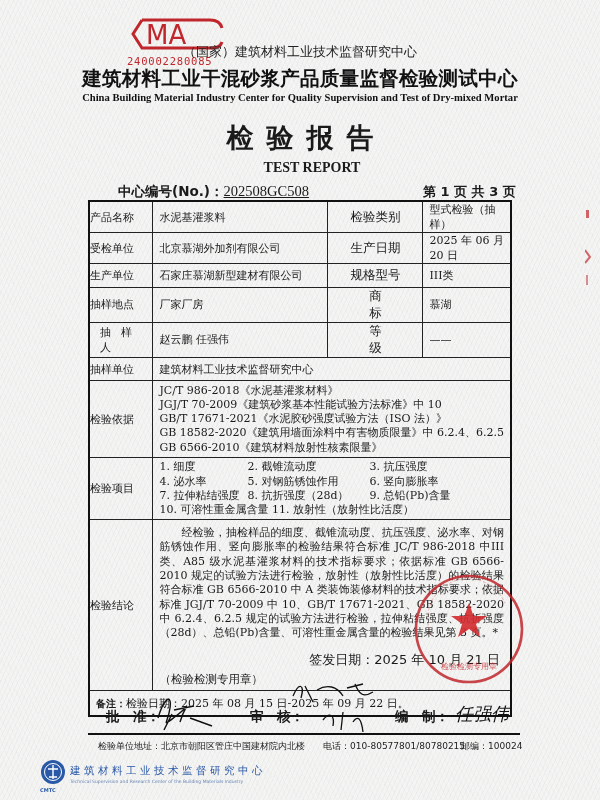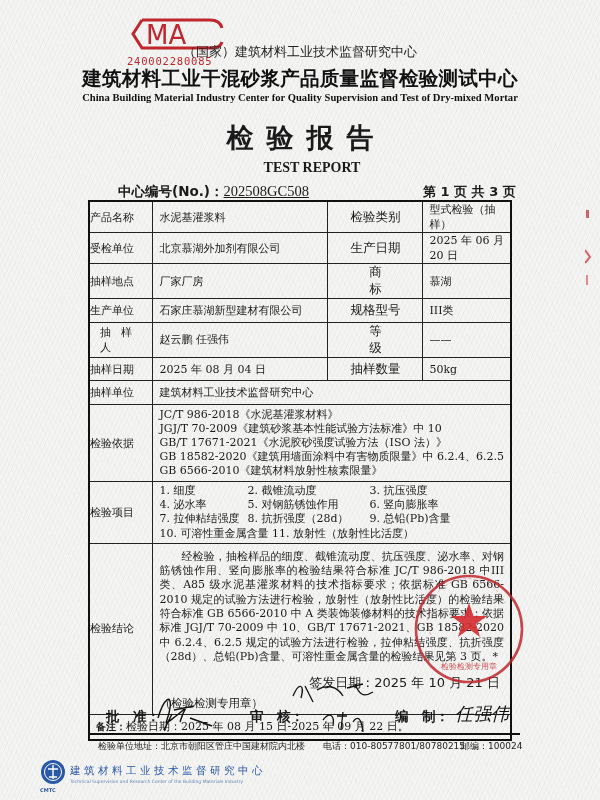--- a/index.html
+++ b/index.html
@@ -106,42 +106,36 @@
     <td class="lbl2">检验类别</td>
     <td class="val">型式检验（抽样）</td>
   </tr>
   <tr>
     <td class="lbl">受检单位</td>
     <td class="val val1">北京慕湖外加剂有限公司</td>
     <td class="lbl2">生产日期</td>
     <td class="val">2025 年 06 月 20 日</td>
   </tr>
   <tr>
+    <td class="lbl">生产单位</td>
+    <td class="val val1">石家庄慕湖新型建材有限公司</td>
+    <td class="lbl2">规格型号</td>
+    <td class="val">III类</td>
+  </tr>
+  <tr>
     <td class="lbl">抽样地点</td>
     <td class="val val1">厂家厂房</td>
     <td class="lbl2 spaced-wide">商标</td>
     <td class="val">慕湖</td>
   </tr>
   <tr>
-    <td class="lbl">生产单位</td>
-    <td class="val val1">石家庄慕湖新型建材有限公司</td>
-    <td class="lbl2">规格型号</td>
-    <td class="val">III类</td>
-  </tr>
-  <tr>
     <td class="lbl spaced">抽样人</td>
     <td class="val val1">赵云鹏 任强伟</td>
     <td class="lbl2 spaced-wide">等级</td>
     <td class="val">——</td>
-  </tr>
-  <tr>
-    <td class="lbl">抽样日期</td>
-    <td class="val val1">2025 年 08 月 04 日</td>
-    <td class="lbl2">抽样数量</td>
-    <td class="val">50kg</td>
   </tr>
   <tr>
     <td class="lbl">抽样单位</td>
     <td class="val" colspan="3">建筑材料工业技术监督研究中心</td>
   </tr>
   <tr>
     <td class="lbl" style="height:76px;">检验依据</td>
     <td colspan="3" class="basis-list" style="padding:2px 6px;">
       <div>JC/T 986-2018《水泥基灌浆材料》</div>
       <div>JGJ/T 70-2009《建筑砂浆基本性能试验方法标准》中 10</div>

